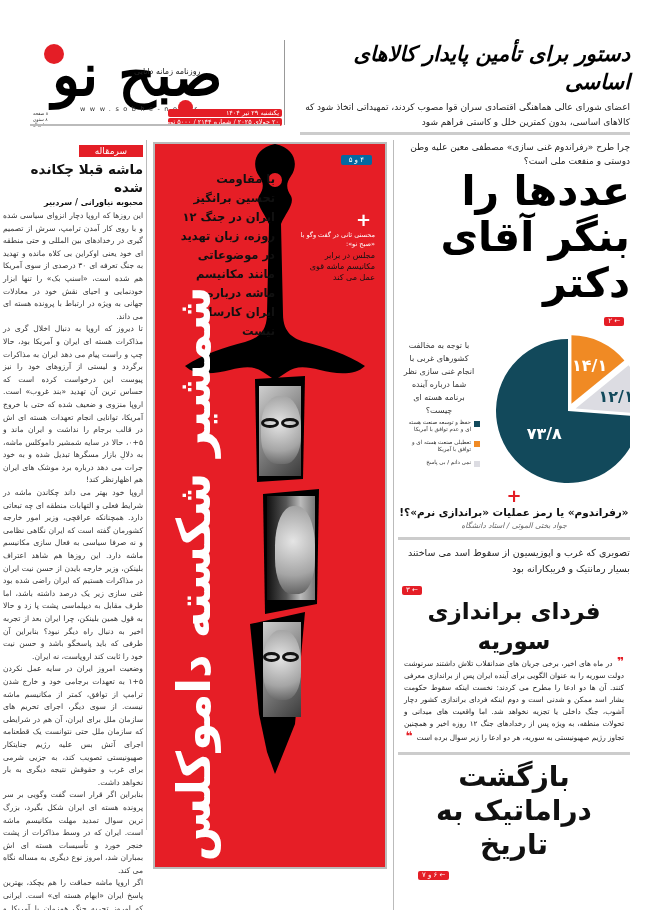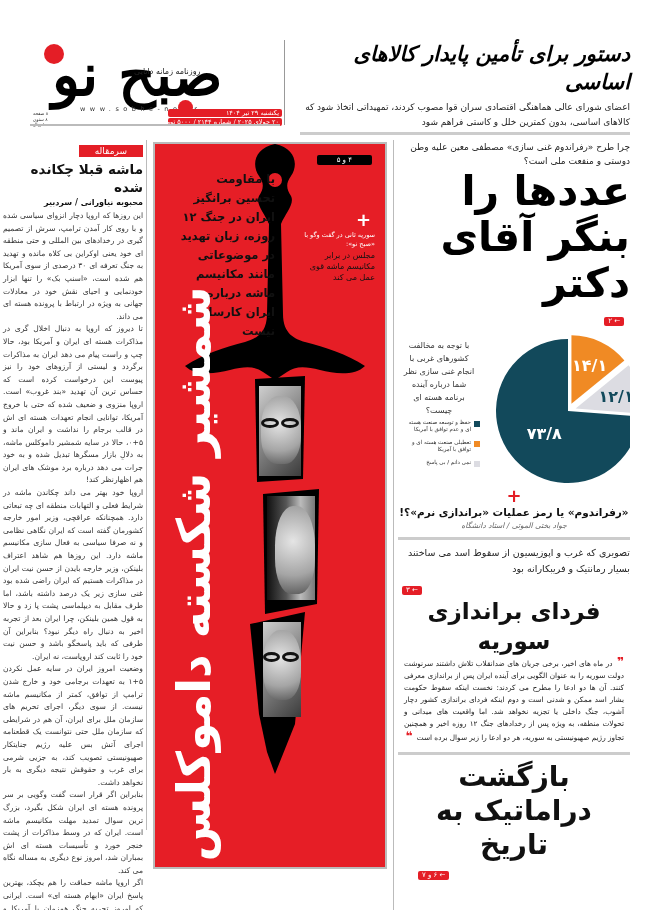--- a/index.html
+++ b/index.html
@@ -31,21 +31,21 @@
   .ed-title { clear: both; font-size: 13.5px; font-weight: bold; line-height: 18px; text-align: right; padding-top: 3px; }
   .ed-author { font-size: 8px; font-weight: bold; margin: 2px 0 3px; text-align: right; }
   .ed-body { font-size: 7.6px; line-height: 12.6px; color: #333; direction: rtl; }
   .ed-body p { margin-bottom: 0; }
   .col-rule { position: absolute; left: 146px; top: 140px; width: 1px; height: 690px; background: #bbb; }
 
   
   .poster { position: absolute; left: 153px; top: 142px; width: 234px; height: 727px; background: #e61e26; border: 2px solid #bbb; overflow: hidden; }
   .poster svg { position: absolute; left: 0; top: 0; }
   .poster-kicker { position: absolute; left: 20px; top: 26px; width: 100px; font-size: 11.5px; line-height: 19px; font-weight: bold; color: #111; text-align: right; }
-  .poster-ref { position: absolute; right: 13px; top: 11px; background: #000000; color: #fff; font-size: 7px; padding: 1px 20px; border-radius: 2px; }
+  .poster-ref { position: absolute; right: 13px; top: 11px; background: #0369a1; color: #fff; font-size: 7px; padding: 1px 8px; border-radius: 2px; }
   .poster-plus { position: absolute; right: 14px; top: 68px; color: #fff; font-size: 18px; font-weight: bold; line-height: 16px; }
   .poster-side-small { position: absolute; right: 10px; top: 87px; width: 80px; color: #fff; font-size: 6.5px; line-height: 9px; text-align: right; }
   .poster-side-big { position: absolute; right: 10px; top: 106px; width: 80px; color: #111; font-size: 8px; font-weight: normal; line-height: 11px; text-align: right; }
   .poster-title { position: absolute; left: 8px; top: 150px; width: 62px; height: 560px; }
   .poster-title span { display: block; position: absolute; left: 50%; top: 50%; transform: translate(-50%, -50%) rotate(-90deg); white-space: nowrap; color: #fff; font-size: 46px; font-weight: bold; direction: rtl; }
   .photo { position: absolute; background: linear-gradient(135deg, #cfcfcf 0%, #8a8a8a 45%, #3c3c3c 100%); overflow: hidden; }
   .photo .face { position: absolute; border-radius: 45% 45% 40% 40%; background: radial-gradient(circle at 45% 40%, #e5e5e5 0%, #a5a5a5 60%, #555 100%); }
   .photo .glasses { position: absolute; height: 10px; border: 3px solid #111; border-radius: 50%; }
 
   
@@ -136,21 +136,21 @@
   </div>
   <div class="photo" style="left:108px;top:478px;width:38px;height:95px;">
     <div class="face" style="left:0px;top:8px;width:38px;height:70px;"></div>
     <div class="glasses" style="left:0px;top:30px;width:17px;"></div>
     <div class="glasses" style="left:19px;top:30px;width:17px;"></div>
   </div>
 
   <span class="poster-ref">۴ و ۵</span>
   <div class="poster-kicker">با مقاومت تحسین برانگیز ایران در جنگ ۱۲ روزه، زبان تهدید در موضوعاتی مانند مکانیسم ماشه درباره ایران کارساز نیست</div>
   <div class="poster-plus">+</div>
-  <div class="poster-side-small">سوریه ثانی در گفت وگو با «صبح نو»:</div>
+  <div class="poster-side-small">محسنی ثانی در گفت وگو با «صبح نو»:</div>
   <div class="poster-side-big">مجلس در برابر مکانیسم ماشه قوی عمل می کند</div>
   <div class="poster-title">
     <span>شمشیر شکسته داموکلس</span>
   </div>
 </div>
 
 <div class="vr-right"></div>
 <div class="rcol">
   <div class="kicker">چرا طرح «رفراندوم غنی سازی» مصطفی معین علیه وطن دوستی و منفعت ملی است؟</div>
   <div class="big-head">عددها را بنگر آقای دکتر</div>

